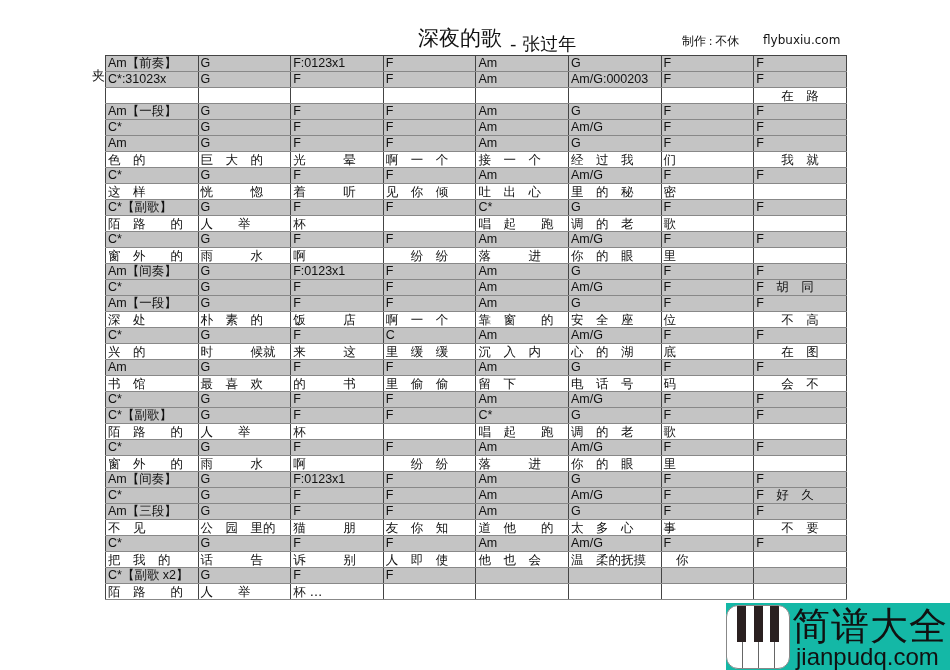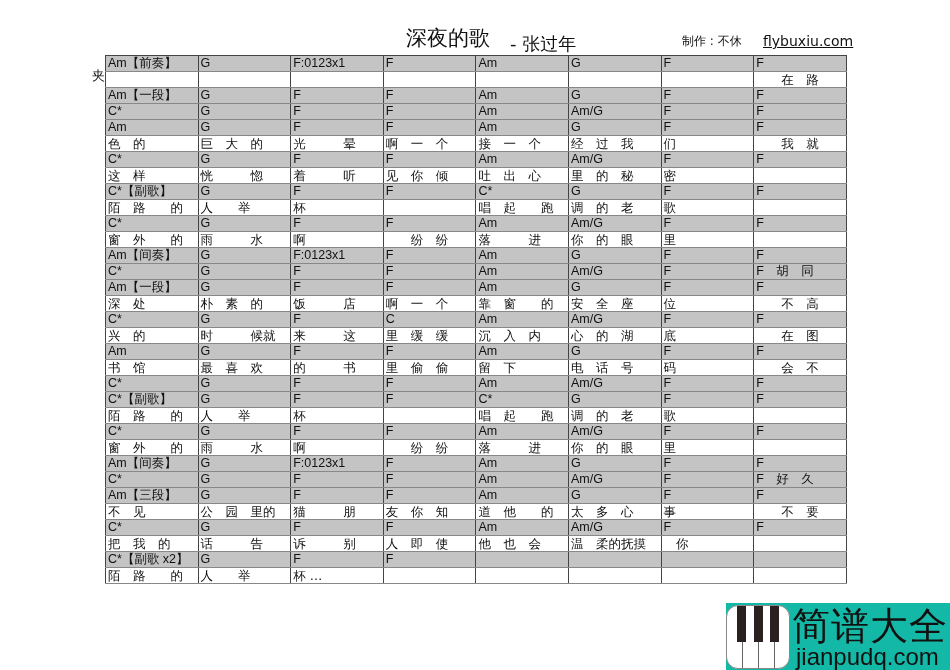--- a/index.html
+++ b/index.html
@@ -1,21 +1,21 @@
 <!DOCTYPE html>
 <html><head>
 <meta charset="utf-8">
 <style>
   html,body{margin:0;padding:0;background:#fff;}
   body{width:950px;height:670px;position:relative;overflow:hidden;font-family:"DejaVu Sans","Liberation Sans",sans-serif;color:#111;}
   .hdr-left{position:absolute;left:92px;top:32px;font-size:13px;margin-top:35px;}
-  .hdr-title{position:absolute;left:406px;top:24px;font-size:21px;}
+  .hdr-title{position:absolute;left:418px;top:24px;font-size:21px;}
   .hdr-sub{position:absolute;left:510px;top:32px;font-size:18px;}
-  .hdr-credit{position:absolute;left:682px;top:33px;font-size:12px;}
-  .hdr-site{position:absolute;left:763px;top:33px;font-size:14px;text-decoration:underline;}
+  .hdr-credit{position:absolute;left:682px;top:33px;font-size:12px;font-family:Liberation Serif, serif;}
+  .hdr-site{position:absolute;left:763px;top:33px;font-size:12px;}
   table.sheet{position:absolute;left:105px;top:55px;border-collapse:collapse;table-layout:fixed;width:741px;}
   table.sheet td{width:92.6px;height:15.1px;padding:0 2px;border-left:1px solid #444;border-bottom:1px solid #888;font-size:12.5px;line-height:15px;white-space:pre;overflow:hidden;box-sizing:border-box;}
   table.sheet td:last-child{border-right:1px solid #444;}
   table.sheet tr:first-child td{border-top:1px solid #444;}
   tr.chord td{background:#c4c4c4;font-family:"Liberation Sans","DejaVu Sans",sans-serif;}
   tr.lyric td{background:#fff;letter-spacing:0;}
   .logo{position:absolute;left:726px;top:603px;width:224px;height:67px;background:#14b8a6;}
   .logo-keys{position:absolute;left:0;top:2px;width:62px;height:62px;border:1.5px solid #888;border-radius:12px;background:#fff;overflow:hidden;}
   .wk{position:absolute;top:0;bottom:0;width:1px;background:#666;}
   .bk{position:absolute;top:0;width:9px;height:36px;background:#2a2020;}
@@ -36,20 +36,30 @@
       <tr class="chord">
         <td>Am【前奏】</td>
         <td>G</td>
         <td>F:0123x1</td>
         <td>F</td>
         <td>Am</td>
         <td>G</td>
         <td>F</td>
         <td>F</td>
       </tr>
+      <tr class="chord">
+        <td>C*:31023x</td>
+        <td>G</td>
+        <td>F</td>
+        <td>F</td>
+        <td>Am</td>
+        <td>Am/G:000203</td>
+        <td>F</td>
+        <td>F</td>
+      </tr>
       <tr class="lyric">
         <td></td>
         <td></td>
         <td></td>
         <td></td>
         <td></td>
         <td></td>
         <td></td>
         <td>　　在　路</td>
       </tr>

